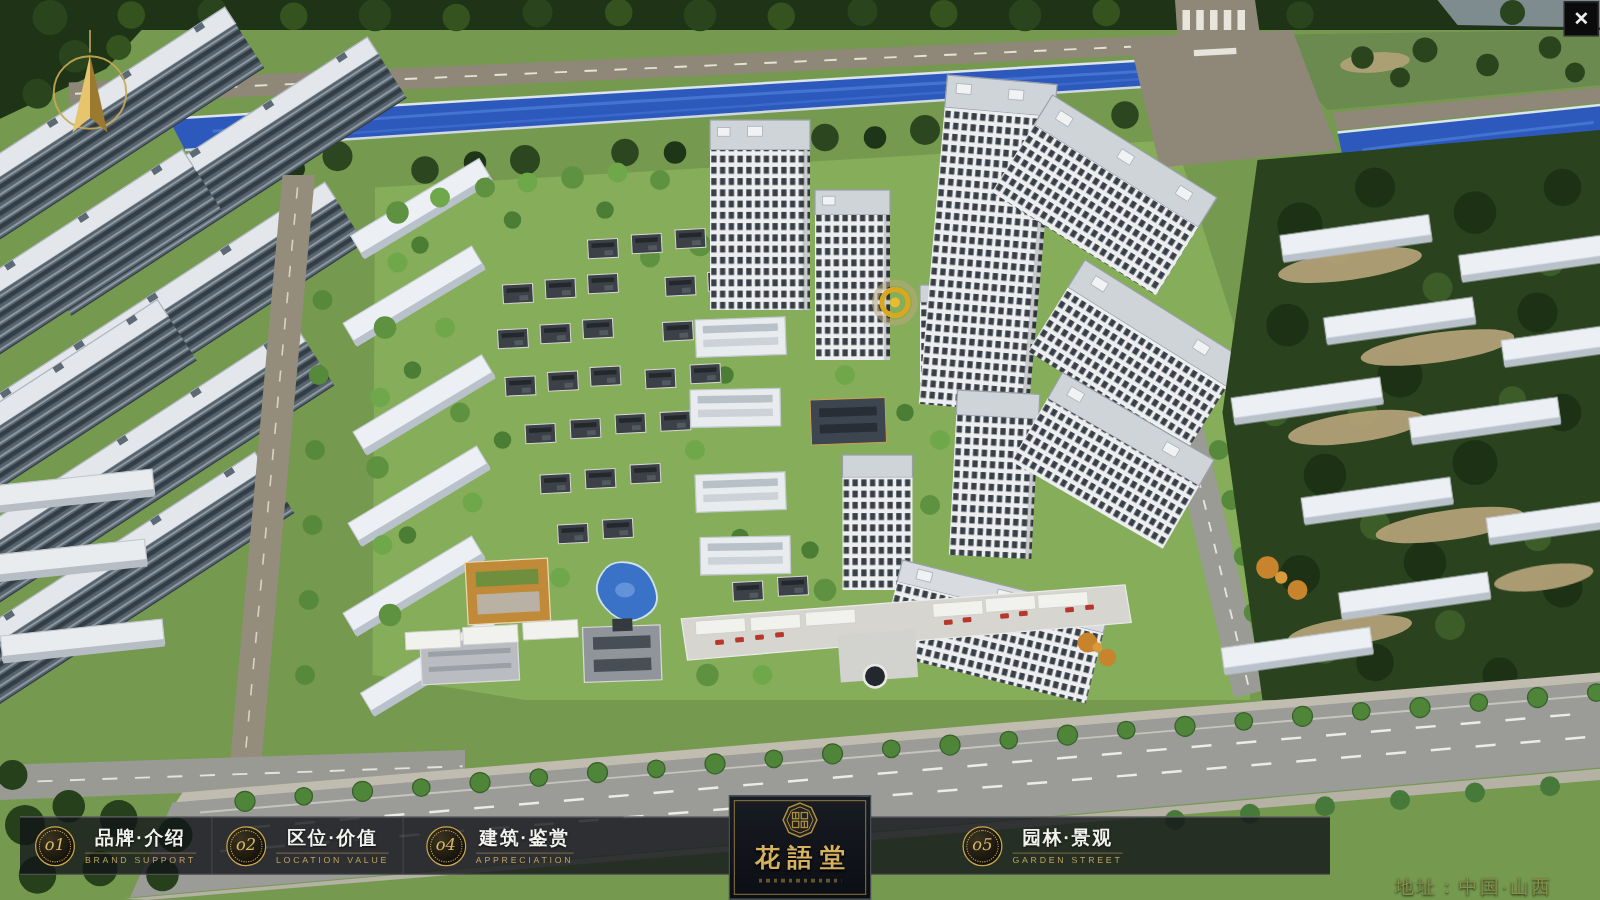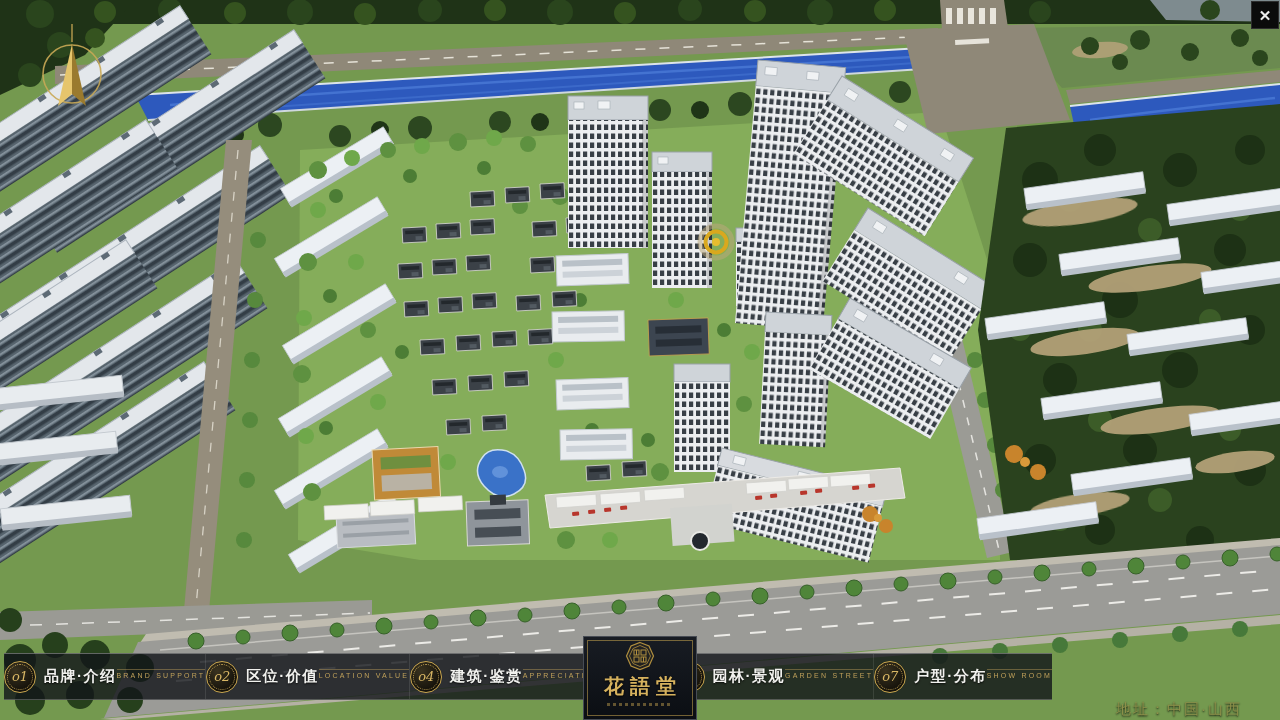--- a/index.html
+++ b/index.html
@@ -9,37 +9,37 @@
 
   
   .compass{position:absolute;left:36px;top:22px;width:72px;height:92px;pointer-events:none;}
 
   
   .close-btn{position:absolute;right:1px;top:1px;width:28px;height:28px;
     background:#0b0b0b;border:1px solid #2e2e2e;color:#ededed;font-size:15px;font-weight:bold;
     display:flex;align-items:center;justify-content:center;cursor:pointer;line-height:1;}
 
   
-  .navbar{position:absolute;left:4px;top:653px;width:1048px;height:45px;
+  .navbar{position:absolute;left:16px;top:653px;width:1048px;height:45px;
     background:rgba(17,20,25,0.80);
     border-top:1px solid rgba(175,175,175,0.50);
     border-bottom:1px solid rgba(160,160,160,0.40);
     display:flex;align-items:stretch;z-index:4;}
   .nav-group{flex:1;display:flex;}
   .nav-cell{flex:1;display:flex;align-items:center;justify-content:center;gap:8px;cursor:pointer;}
   .nav-cell + .nav-cell{border-left:1px solid rgba(255,255,255,0.10);}
   .logo-spacer{width:128px;}
   .badge{position:relative;width:30px;height:30px;border-radius:50%;flex:0 0 30px;
     border:1px solid #caa74f;background:radial-gradient(circle at 35% 30%,#3a3320,#14110a 72%);
     display:flex;align-items:center;justify-content:center;}
   .badge::before{content:"";position:absolute;inset:2px;border-radius:50%;
     border:1px dotted rgba(210,176,92,0.85);}
   .badge i{font-family:"DejaVu Serif","Liberation Serif",serif;font-style:italic;
     color:#d9b765;font-size:13px;}
-  .labels{display:flex;align-items:center;}
+  .labels{display:flex;flex-direction:column;align-items:center;}
   .cn{color:#f1f1ee;font-size:15px;font-weight:bold;letter-spacing:1.5px;
     text-shadow:0 1px 2px rgba(0,0,0,0.8);white-space:nowrap;}
   .en{margin-top:2px;padding-top:2px;border-top:1px solid rgba(191,160,90,0.45);
     color:#bfa05a;font-size:7px;letter-spacing:2.2px;white-space:nowrap;align-self:stretch;}
 
   
   .logo-panel{position:absolute;left:50%;transform:translateX(-50%);top:636px;width:114px;height:84px;
     background:linear-gradient(#181c23,#0b0e13);border:1px solid #474c54;box-sizing:border-box;z-index:5;
     cursor:pointer;}
   .logo-inner{position:absolute;inset:3px;border:1px solid rgba(201,166,79,0.55);
@@ -614,29 +614,20 @@
     <div class="nav-group">
       <div class="nav-cell">
         <span class="badge">
             <i>o5</i>
           </span>
         <span class="labels">
           <span class="cn">园林·景观</span>
           <span class="en">GARDEN STREET</span>
         </span>
       </div>
-      <div class="nav-cell">
-        <span class="badge">
-            <i>o7</i>
-          </span>
-        <span class="labels">
-          <span class="cn">户型·分布</span>
-          <span class="en">SHOW ROOM</span>
-        </span>
-      </div>
     </div>
   </nav>
 
   <div class="logo-panel">
     <div class="logo-inner">
       <svg width="30" height="30" viewBox="0 0 30 30" xmlns="http://www.w3.org/2000/svg">
         <polygon points="15,1.5 24,5 28.5,15 24,25 15,28.5 6,25 1.5,15 6,5" fill="rgba(176,143,63,0.08)" stroke="#b08f3f" stroke-width="1.2"></polygon>
         <polygon points="15,4.5 22,7.5 25.5,15 22,22.5 15,25.5 8,22.5 4.5,15 8,7.5" fill="none" stroke="#b08f3f" stroke-width="0.8"></polygon>
         <g stroke="#b08f3f" stroke-width="1" fill="none">
           <rect x="9" y="9" width="5" height="5"></rect>

